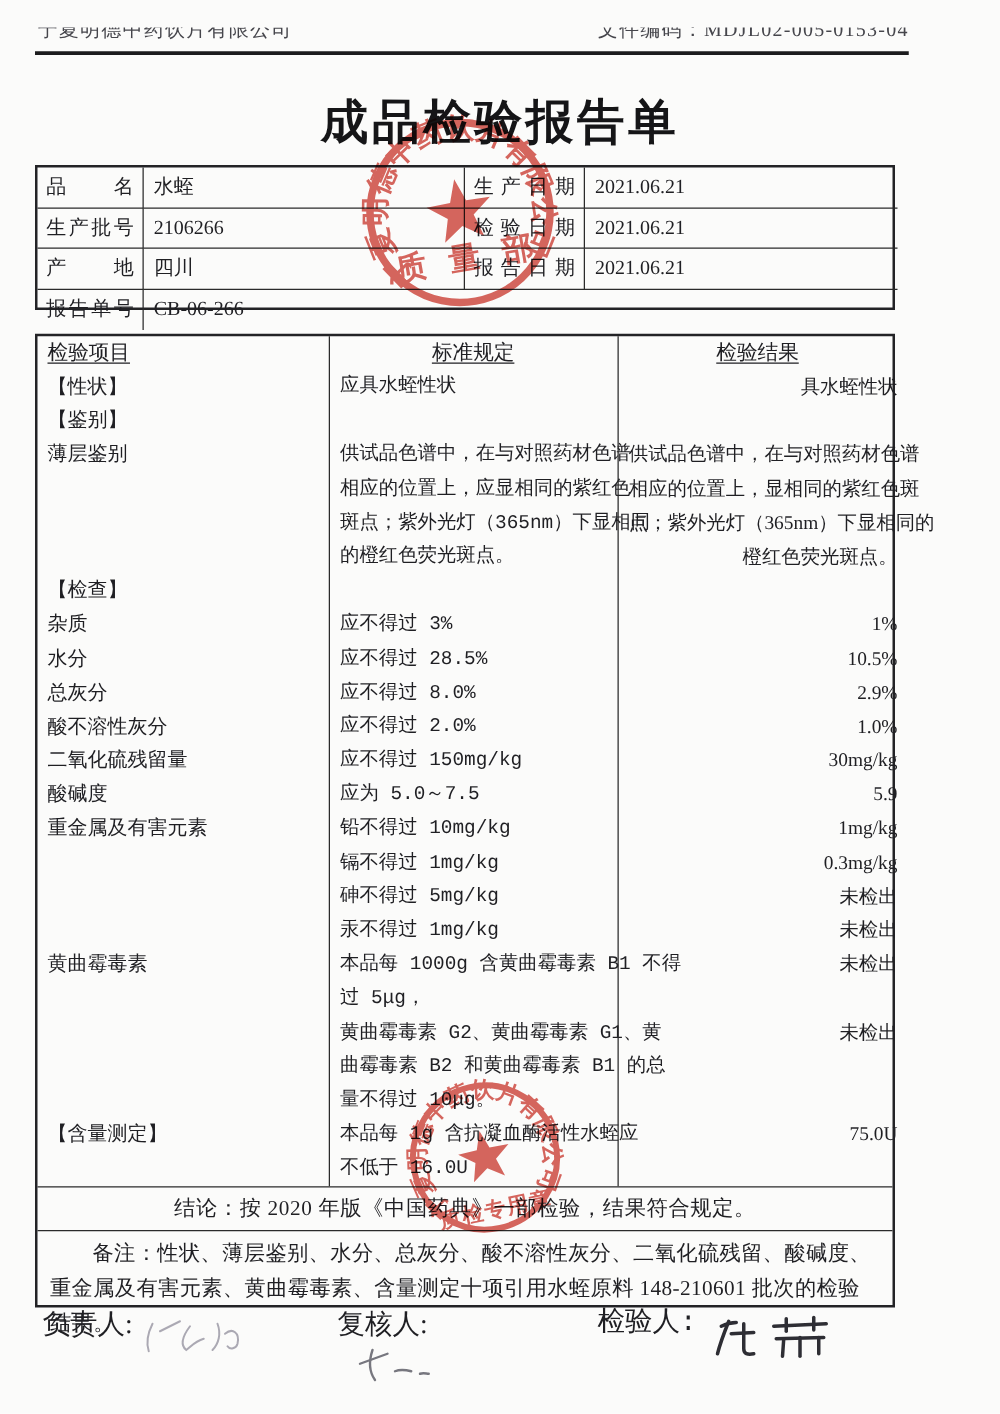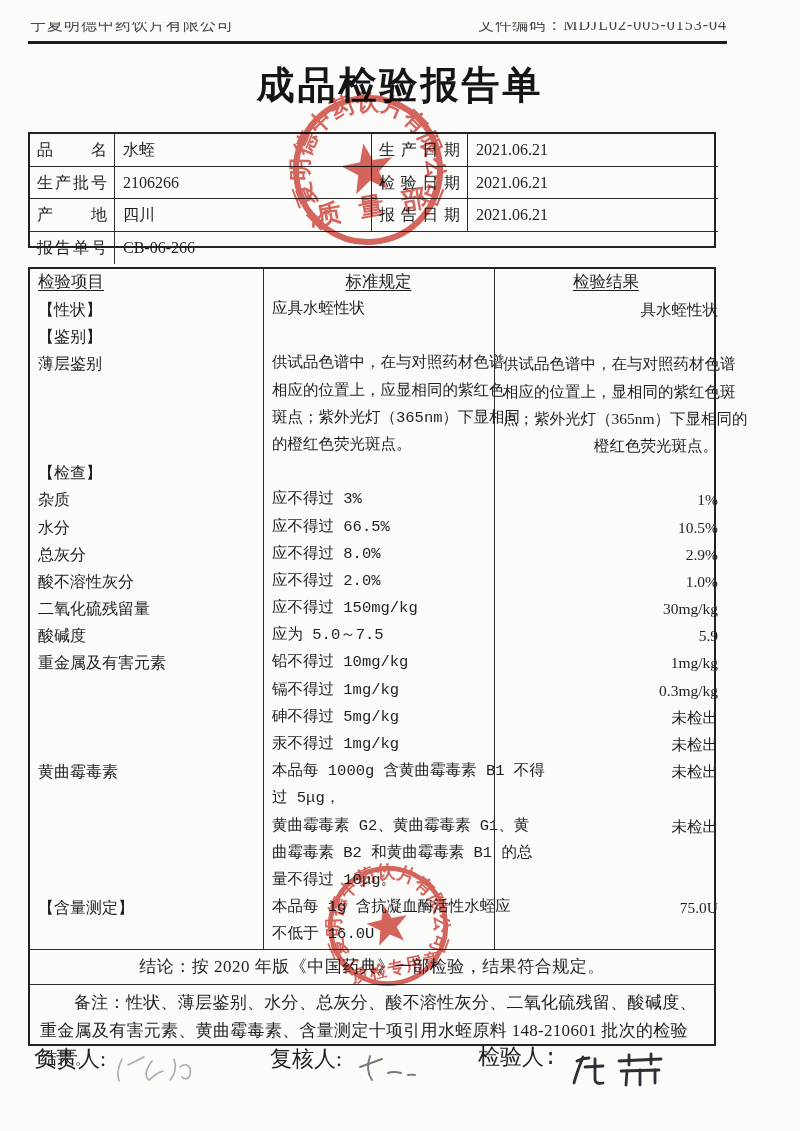--- a/index.html
+++ b/index.html
@@ -19,21 +19,21 @@
     color:#46464c;
   }
   .clip-top{height:14px;overflow:hidden;}
   .clip-top span{display:block;font-size:16px;line-height:23px;margin-top:-9px;letter-spacing:1px;white-space:nowrap;}
   .header-rule{
     position:absolute;left:28px;top:41px;width:699px;height:3px;background:#1c1c1e;
   }
 
   
   .title{
-    position:absolute;left:0;top:60px;width:800px;
+    position:absolute;left:0;top:72px;width:800px;
     text-align:center;font-size:38px;font-weight:700;letter-spacing:3px;color:#151517;
   }
 
   
   .info-grid{
     position:absolute;left:28px;top:132px;width:688px;height:116px;
     display:grid;grid-template-columns:85px 257px 96px 250px;grid-auto-rows:32.5px;
     border:2px solid #232326;box-sizing:border-box;
     font-size:16px;
   }
@@ -76,21 +76,21 @@
     position:absolute;left:0;top:716px;width:100%;height:59px;
     box-sizing:border-box;padding:4px 10px 0 10px;
     font-size:17px;line-height:28px;text-indent:2em;letter-spacing:.3px;
   }
 
   
   .sig-row{position:absolute;left:28px;top:1047px;width:688px;height:46px;font-size:22px;}
   .sig-group{position:absolute;top:0;display:flex;align-items:flex-start;}
   .sig-group .lbl{line-height:24px;white-space:nowrap;}
   .sig-group svg{margin-left:6px;margin-top:2px;}
-  .g1{left:6px;} .g2{left:242px;} .g3{left:450px;font-family:Liberation Mono, monospace;}
+  .g1{left:6px;} .g2{left:242px;flex-direction:column;} .g3{left:450px;font-family:Liberation Mono, monospace;}
 
   
   .stamp{
     position:absolute;opacity:.82;mix-blend-mode:multiply;pointer-events:none;
     color:var(--stamp-color,#d0453c);
   }
   .stamp1{left:268px;top:70px;width:200px;height:200px;transform:rotate(-10deg);}
   .stamp2{left:308px;top:846px;width:160px;height:160px;transform:rotate(-12deg);}
   .stamp text{font-family:"Liberation Serif","DejaVu Serif",serif;font-weight:700;}
 </style>
@@ -156,21 +156,21 @@
         <div class="cell c0"></div>
         <div class="cell c1">的橙红色荧光斑点。</div>
         <div class="cell c2">橙红色荧光斑点。</div>
         <div class="cell c0">【检查】</div>
         <div class="cell c1"></div>
         <div class="cell c2"></div>
         <div class="cell c0">杂质</div>
         <div class="cell c1">应不得过 3%</div>
         <div class="cell c2">1%</div>
         <div class="cell c0">水分</div>
-        <div class="cell c1">应不得过 66.5%</div>
+        <div class="cell c1">应不得过 28.5%</div>
         <div class="cell c2">10.5%</div>
         <div class="cell c0">总灰分</div>
         <div class="cell c1">应不得过 8.0%</div>
         <div class="cell c2">2.9%</div>
         <div class="cell c0">酸不溶性灰分</div>
         <div class="cell c1">应不得过 2.0%</div>
         <div class="cell c2">1.0%</div>
         <div class="cell c0">二氧化硫残留量</div>
         <div class="cell c1">应不得过 150mg/kg</div>
         <div class="cell c2">30mg/kg</div>

